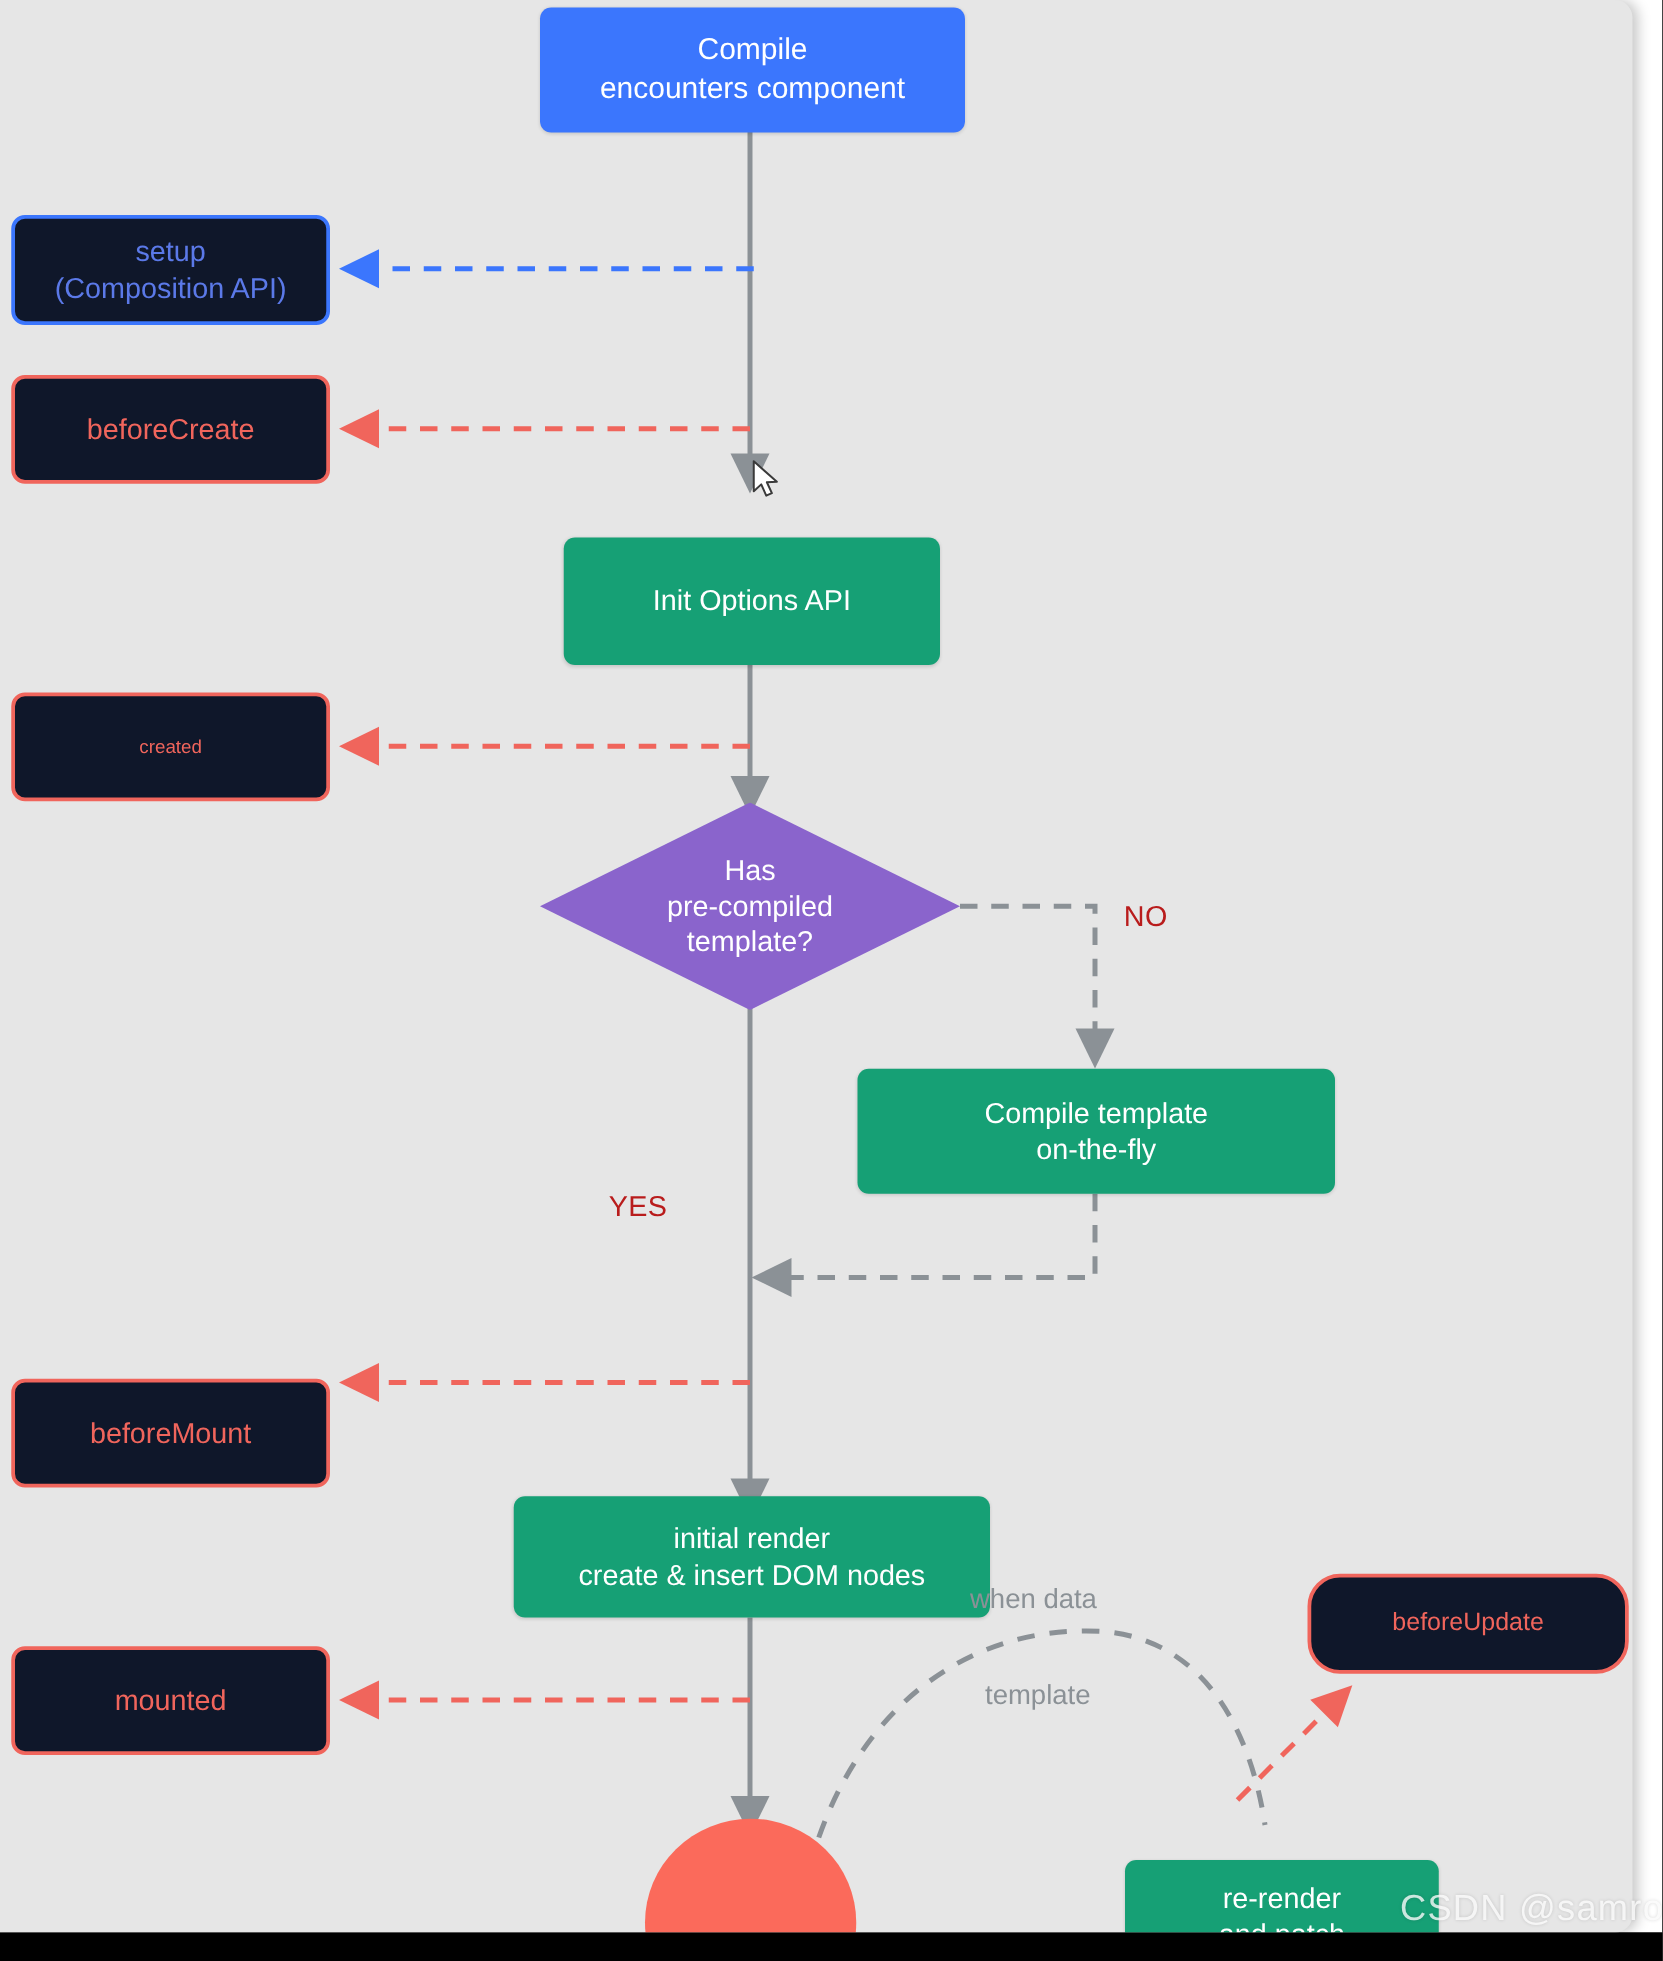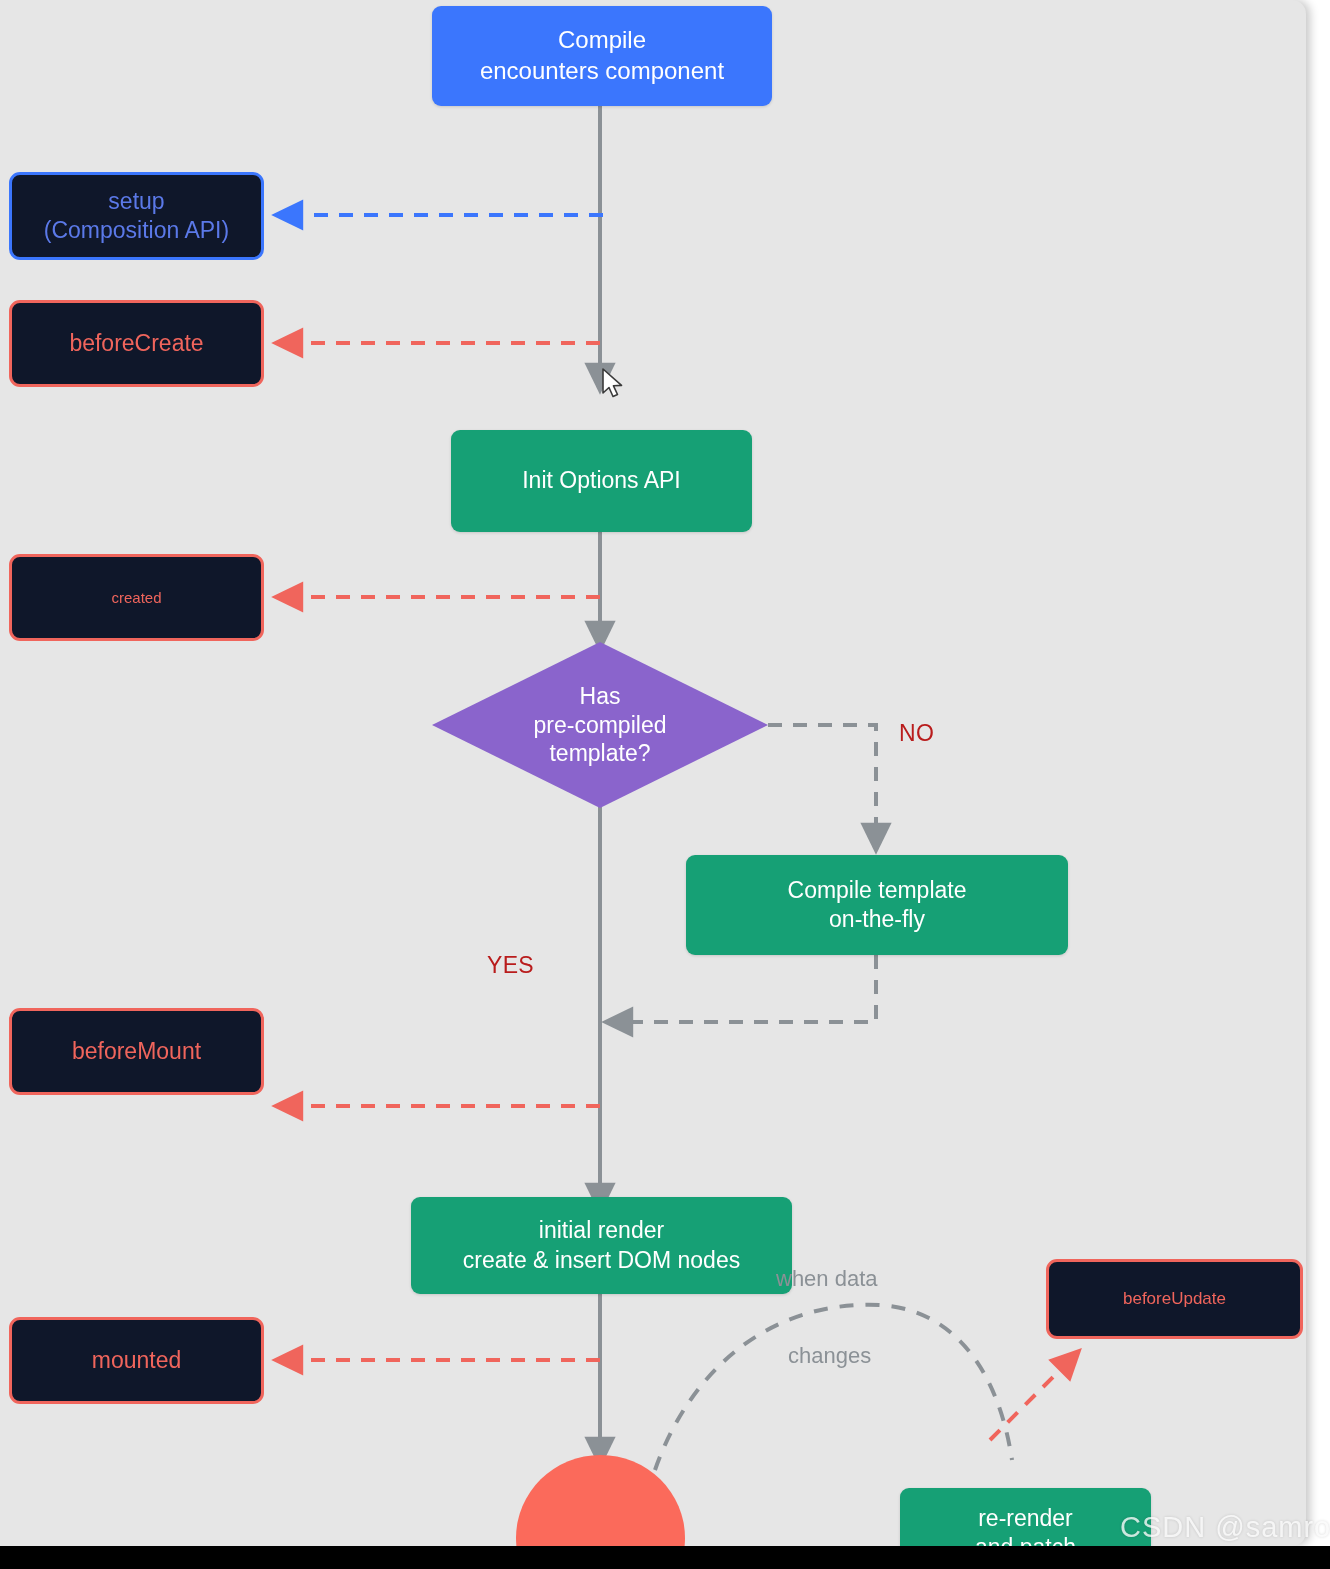--- a/index.html
+++ b/index.html
@@ -263,57 +263,57 @@
         </div>
       </div>
 
       <div class="node solid green" style="left:686px; top:855px; width:382px; height:100px; font-size:23px;">
         <div>
           <span>Compile template</span><br>
           <span>on-the-fly</span>
         </div>
       </div>
 
-      <div class="node hook" style="left:9px; top:1008px; width:255px; height:87px; font-size:23px;">
+      <div class="node hook" style="left:9px; top:1103px; width:255px; height:87px; font-size:23px;">
         <span>beforeMount</span>
       </div>
 
       <div class="node solid green" style="left:411px; top:1197px; width:381px; height:97px; font-size:23px;">
         <div>
           <span>initial render</span><br>
           <span>create &amp; insert DOM nodes</span>
         </div>
       </div>
 
       <div class="node hook" style="left:9px; top:1317px; width:255px; height:87px; font-size:23px;">
         <span>mounted</span>
       </div>
 
       <div class="node ellipse" style="left:516px; top:1455px; width:169px; height:166px; font-size:23px;">
         
       </div>
 
-      <div class="node hook" style="left:1046px; top:1259px; width:257px; height:80px; font-size:17px;">
+      <div class="node hook" style="left:1046px; top:1259px; width:257px; height:80px; font-size:20px;border-radius:26px;">
         <span>beforeUpdate</span>
       </div>
 
       <div class="node solid green" style="left:900px; top:1488px; width:251px; height:110px; font-size:23px; align-items:flex-start; padding-top:16px;">
         <div>
           <span>re-render</span><br>
           <span>and patch</span>
         </div>
       </div>
 
       <div class="edge-label" style="left:899px; top:720px; font-size:23px;">NO</div>
 
       <div class="edge-label" style="left:487px; top:952px; font-size:23px;">YES</div>
 
       <div class="edge-label plain" style="left:776px; top:1266px; font-size:22px;">when data</div>
 
-      <div class="edge-label plain" style="left:788px; top:1343px; font-size:22px;">changes</div>
+      <div class="edge-label plain" style="left:788px; top:1343px; font-size:22px;">template</div>
 
       <svg id="cursor" style="left:601px; top:368px;" width="26" height="34" viewBox="0 0 26 34">
         <path d="M2,1 L2,25 L8,19.5 L12,28.5 L16.5,26.5 L12.5,17.8 L20.5,17.4 Z" fill="#ffffff" stroke="#3a3a3a" stroke-width="1.6" stroke-linejoin="round"></path>
       </svg>
 
     </div>
   </div>
 
   <div id="watermark" style="left:1120px; top:1511px;">CSDN @samroom</div>
 

